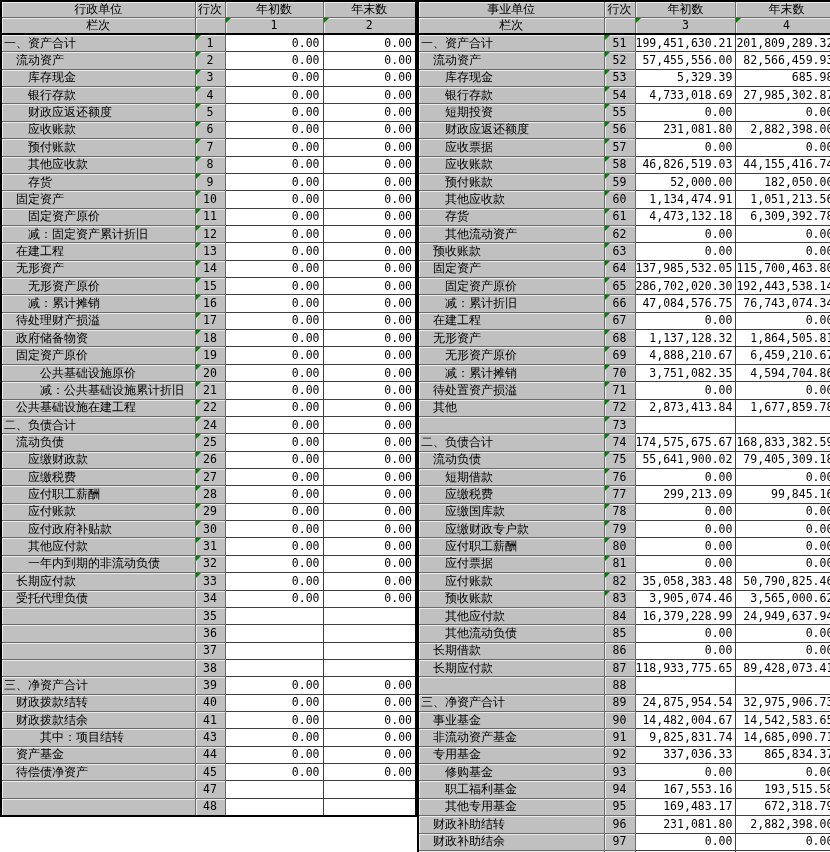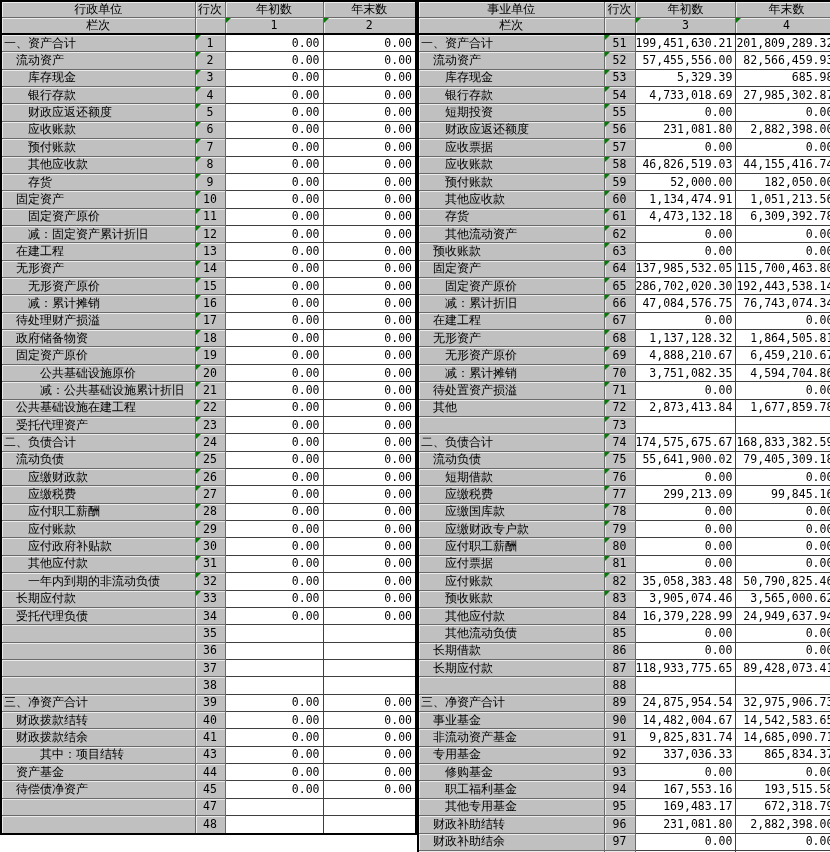--- a/index.html
+++ b/index.html
@@ -171,26 +171,20 @@
           <td class="w num">0.00</td>
           <td class="w num">0.00</td>
         </tr>
         <tr class="r">
           <td class="g lbl" style="padding-left: 14px;">公共基础设施在建工程</td>
           <td class="g no"><span class="tri"></span>22</td>
           <td class="w num">0.00</td>
           <td class="w num">0.00</td>
         </tr>
         <tr class="r">
-          <td class="g lbl" style="padding-left: 14px;">受托代理资产</td>
-          <td class="g no"><span class="tri"></span>23</td>
-          <td class="w num">0.00</td>
-          <td class="w num">0.00</td>
-        </tr>
-        <tr class="r">
           <td class="g lbl" style="padding-left: 2px;">二、负债合计</td>
           <td class="g no"><span class="tri"></span>24</td>
           <td class="w num">0.00</td>
           <td class="w num">0.00</td>
         </tr>
         <tr class="r">
           <td class="g lbl" style="padding-left: 14px;">流动负债</td>
           <td class="g no"><span class="tri"></span>25</td>
           <td class="w num">0.00</td>
           <td class="w num">0.00</td>

